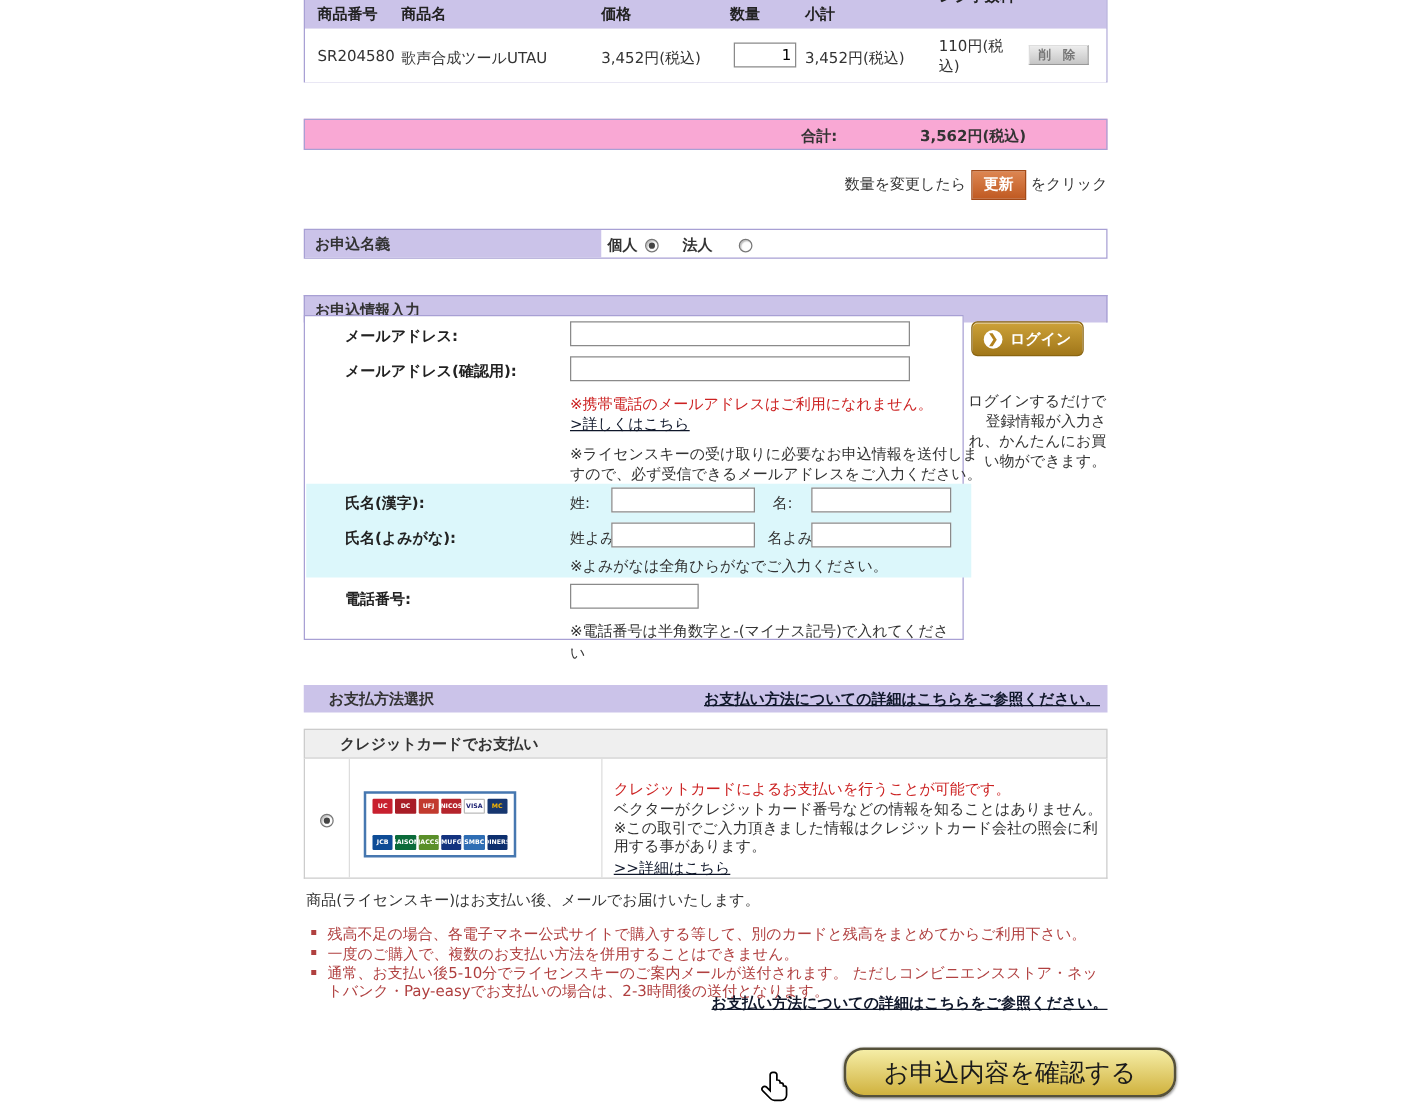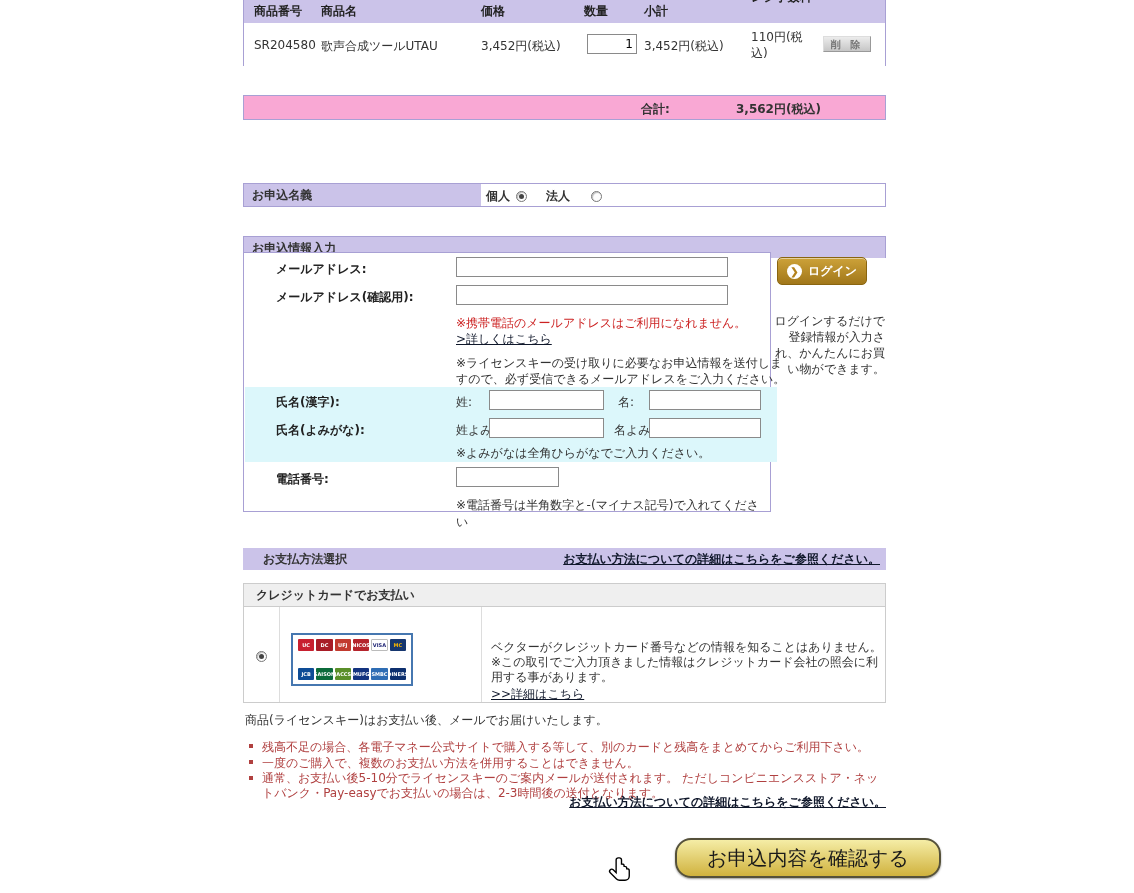--- a/index.html
+++ b/index.html
@@ -60,20 +60,25 @@
         <div class="cell" style="left:507px;top:6px;width:62px;line-height:16px;">110円(税込)</div>
         <span class="del-btn" style="position:absolute;left:579px;top:13px;">削 除</span>
       </div>
     </div>
 
     <div class="abs bordered" style="left:0;top:95px;width:643px;height:25px;background:#f9a8d4;">
       <span class="abs b" style="left:397px;top:5px;">合計:</span>
       <span class="abs b" style="left:492px;top:5px;">3,562円(税込)</span>
     </div>
 
+    <div class="abs" style="left:0;top:136px;width:643px;text-align:right;">
+      <span>数量を変更したら</span>
+      <span class="upd-btn">更新</span>
+      <span>をクリック</span>
+    </div>
 
     <div class="abs bordered" style="left:0;top:183px;width:643px;height:24px;background:#fff;">
       <div class="abs purple-bar b" style="left:0;top:0;width:237px;height:22px;line-height:22px;padding-left:8px;">お申込名義</div>
       <span class="abs b" style="left:242px;top:4px;">個人</span>
       <span class="radio sel abs" style="left:272px;top:5px;"></span>
       <span class="abs b" style="left:302px;top:4px;">法人</span>
       <span class="radio abs" style="left:332px;top:5px;"></span>
     </div>
 
     <div class="abs purple-bar b" style="left:0;top:236px;width:643px;height:22px;line-height:22px;padding-left:8px;border:1px solid #a8a0d4;border-bottom:none;">お申込情報入力</div>
@@ -114,21 +119,21 @@
       <div class="abs b lbl" style="left:32px;top:218px;">電話番号:</div>
       <input class="txt" type="text" style="position: absolute; left: 212px; top: 214px; width: 103px;">
       <div class="abs note" style="left:212px;top:244px;">※電話番号は半角数字と-(マイナス記号)で入れてください</div>
     </div>
 
     <div class="abs purple-bar" style="left:0;top:548px;width:643px;height:22px;line-height:22px;">
       <span class="b" style="padding-left:20px;">お支払方法選択</span>
       <a class="lnk b" style="position:absolute;right:6px;top:0;">お支払い方法についての詳細はこちらをご参照ください。</a>
     </div>
 
-    <div class="abs gray-bar b" style="left:0;top:583px;width:643px;height:24px;line-height:22px;padding-left:12px;">クレジットカードでお支払い</div>
+    <div class="abs gray-bar b" style="left:0;top:583px;width:643px;height:24px;line-height:22px;padding-left:28px;">クレジットカードでお支払い</div>
     <div class="abs" style="left:0;top:607px;width:643px;height:96px;border:1px solid #ccc;border-top:none;background:#fff;">
       <div class="abs" style="left:35px;top:0;width:1px;height:95px;background:#ddd;"></div>
       <div class="abs" style="left:237px;top:0;width:1px;height:95px;background:#ddd;"></div>
       <span class="radio sel abs" style="left:12px;top:42px;"></span>
       <div class="cards-box">
         <div class="card-row">
           <span class="card" style="background:#c8202f;">UC</span>
           <span class="card" style="background:#a81c26;">DC</span>
           <span class="card" style="background:#c23a2e;">UFJ</span>
           <span class="card" style="background:#b5242c;">NICOS</span>
@@ -137,20 +142,21 @@
         </div>
         <div class="card-row">
           <span class="card" style="background:#0e4c96;">JCB</span>
           <span class="card" style="background:#0b6b3a;">SAISON</span>
           <span class="card" style="background:#5a8f29;">JACCS</span>
           <span class="card" style="background:#13337f;">MUFG</span>
           <span class="card" style="background:#2e6db4;">SMBC</span>
           <span class="card" style="background:#0d2f6e;">DINERS</span>
         </div>
       </div>
+      <div class="abs red" style="left:247px;top:16px;">クレジットカードによるお支払いを行うことが可能です。</div>
       <div class="abs note" style="left:247px;top:32px;">ベクターがクレジットカード番号などの情報を知ることはありません。</div>
       <div class="abs note" style="left:247px;top:48px;width:390px;line-height:15px;">※この取引でご入力頂きました情報はクレジットカード会社の照会に利用する事があります。</div>
       <div class="abs" style="left:247px;top:79px;">
         <a class="lnk">&gt;&gt;詳細はこちら</a>
       </div>
     </div>
 
     <div class="abs note" style="left:2px;top:712px;">商品(ライセンスキー)はお支払い後、メールでお届けいたします。</div>
 
     <div class="bullet" style="left:6px;top:744px;"></div>

